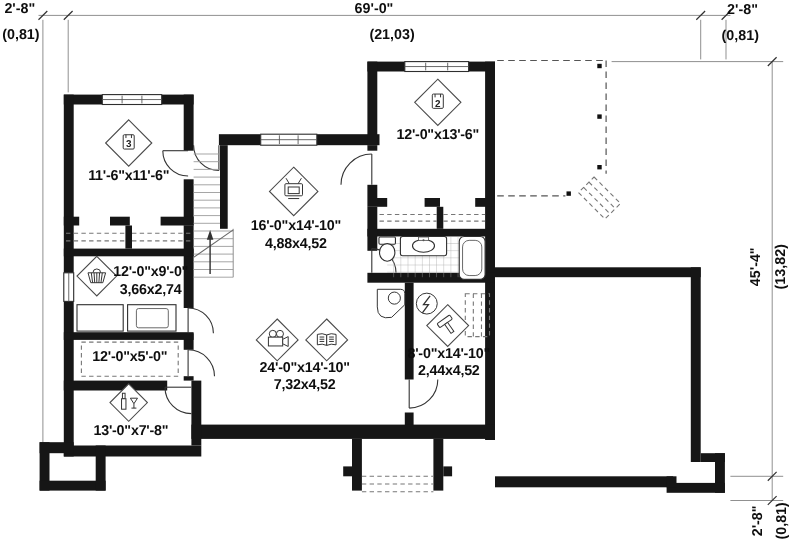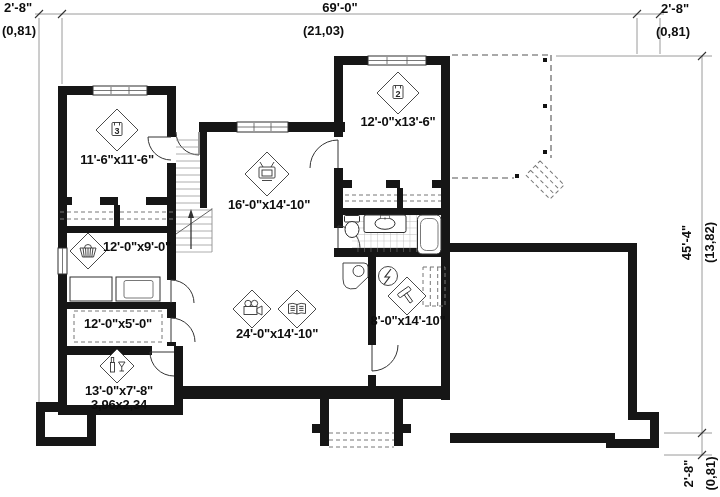--- a/index.html
+++ b/index.html
@@ -293,47 +293,50 @@
         <rect class="ic" x="-7" y="-7" width="14" height="4.5" rx="1"></rect>
         <rect class="ic" x="-1.6" y="-2.5" width="3.2" height="10"></rect>
       </g>
     </g>
   </g>
 </svg>
 
 <div class="dim" style="left:4px;top:0px;">2'-8"</div>
 <div class="dim" style="left:2px;top:23px;">(0,81)</div>
 <div class="dim" style="left:305px;top:0px;width:70px;text-align:center;">69'-0"</div>
-<div class="dim" style="left:303px;top:23px;width:74px;text-align:left;">(21,03)</div>
+<div class="dim" style="left:303px;top:23px;width:74px;text-align:right;">(21,03)</div>
 <div class="dim" style="left:661px;top:1px;">2'-8"</div>
 <div class="dim" style="left:656px;top:24px;">(0,81)</div>
 <div class="dim rot" style="left:651px;top:235px;">45'-4"</div>
 <div class="dim rot" style="left:674px;top:235px;">(13,82)</div>
 <div class="dim rot" style="left:653px;top:466px;">2'-8"</div>
 <div class="dim rot" style="left:675px;top:466px;">(0,81)</div>
 
 <div class="lbl" style="left:42px;top:152px;width:150px;">
   <div>11'-6"x11'-6"</div>
 </div>
 <div class="lbl" style="left:323px;top:114px;width:150px;">
   <div>12'-0"x13'-6"</div>
 </div>
 <div class="lbl" style="left:194px;top:197px;width:150px;">
   <div>16'-0"x14'-10"</div>
+  <div>4,88x4,52</div>
 </div>
 <div class="lbl" style="left:67px;top:239px;width:140px;">
   <div>12'-0"x9'-0"</div>
+  <div>3,66x2,74</div>
 </div>
 <div class="lbl" style="left:48px;top:316px;width:140px;">
   <div>12'-0"x5'-0"</div>
 </div>
 <div class="lbl" style="left:49px;top:384px;width:140px;line-height:13.5px;">
   <div>13'-0"x7'-8"</div>
-  <div>3,96x2,34</div>
 </div>
 <div class="lbl" style="left:202px;top:326px;width:150px;">
   <div>24'-0"x14'-10"</div>
+  <div>7,32x4,52</div>
 </div>
 <div class="lbl" style="left:338px;top:313px;width:140px;">
   <div>8'-0"x14'-10"</div>
+  <div>2,44x4,52</div>
 </div>
 
 </div>
 
 </body></html>

